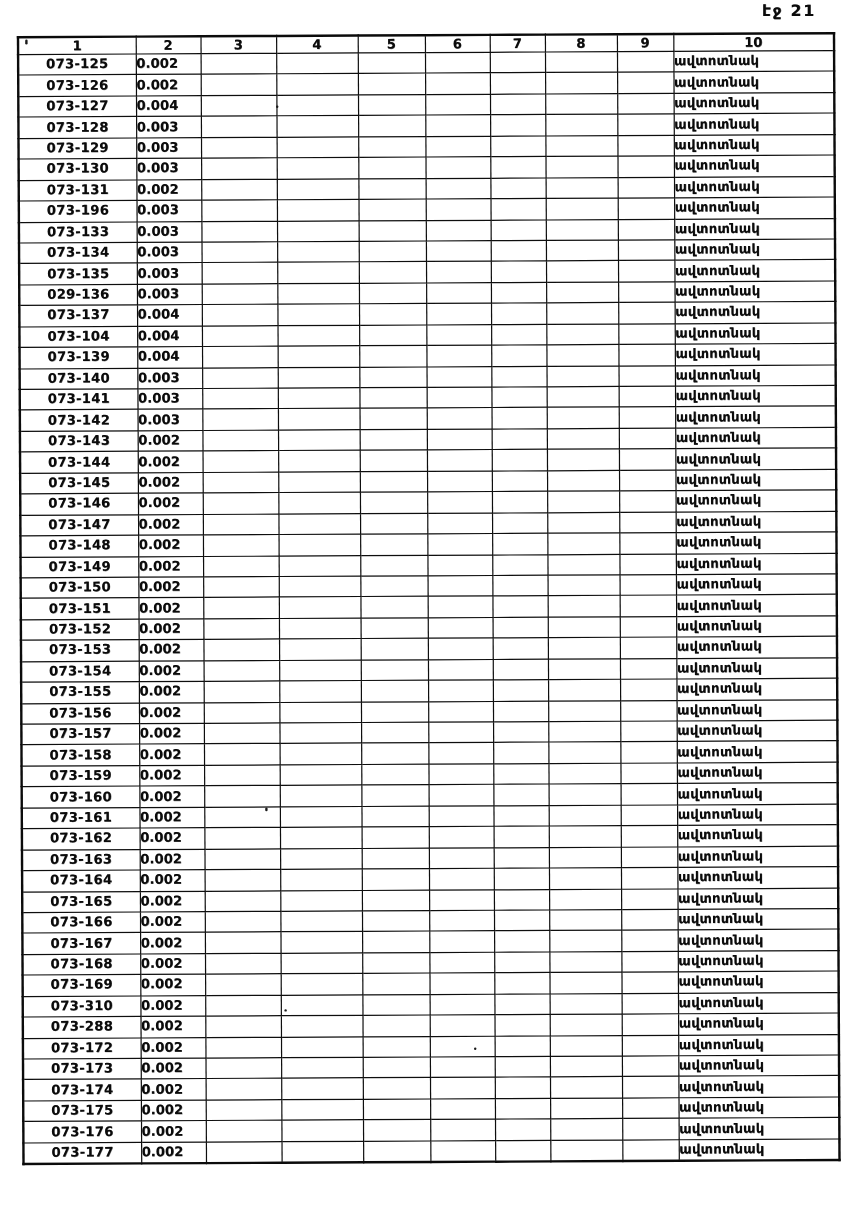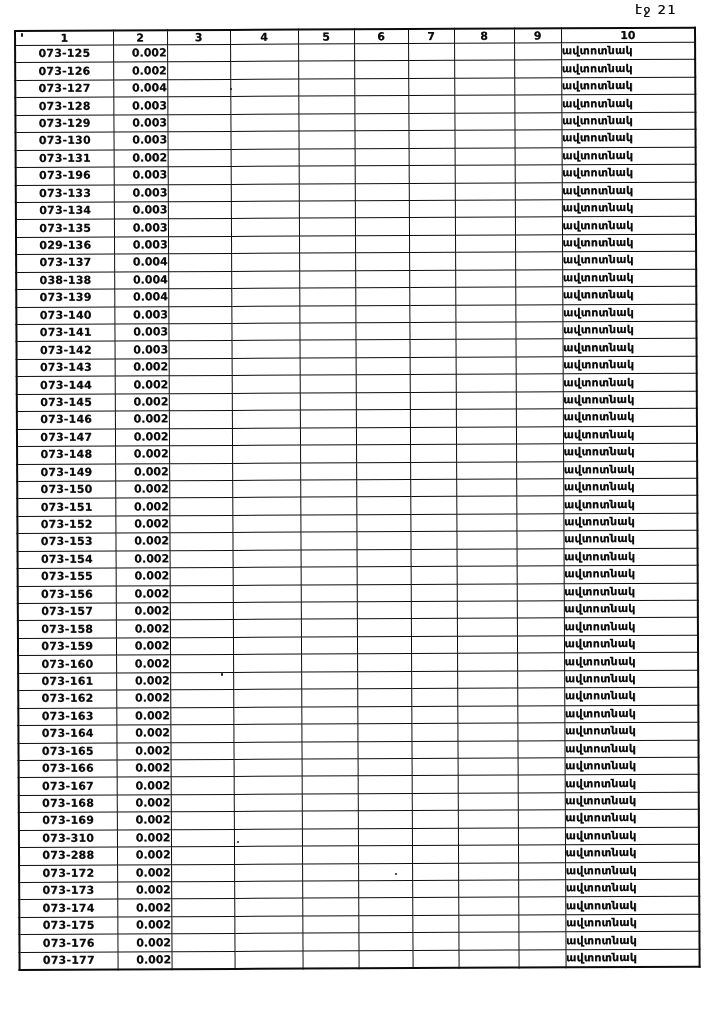--- a/index.html
+++ b/index.html
@@ -10,21 +10,21 @@
     background: #ffffff;
     position: relative;
     overflow: hidden;
     font-family: "DejaVu Sans", sans-serif;
     color: #0b0b0b;
   }
   .page-num {
     position: absolute;
     top: 2px; left: 635px;
     font-size: 13px;
-    font-weight: 400;
+    font-weight: 700;
     letter-spacing: 1.5px;
     text-shadow: 0.4px 0.4px 0 rgba(0,0,0,0.6);
     white-space: nowrap;
   }
   .grid-wrap {
     position: absolute;
     left: 14px; top: 30px;
     width: 680px;
     transform: rotate(-0.28deg);
     transform-origin: 0 0;
@@ -50,21 +50,21 @@
     text-shadow: 0.3px 0.3px 0 rgba(0,0,0,0.55);
   }
   table.grid td {
     height: 16.45px;
     font-size: 11px;
     font-weight: 700;
     line-height: 16px;
     text-shadow: 0.3px 0.3px 0 rgba(0,0,0,0.5);
   }
   td.c-id   { text-align: center; padding-left: 2px; letter-spacing: 0.2px; }
-  td.c-val  { text-align: right; }
+  td.c-val  { text-align: left; }
   td.c-note { text-align: left; padding-left: 3px; font-size: 11.5px; letter-spacing: 0.2px; }
   .speck {
     position: absolute;
     background: #1a1a1a;
     border-radius: 50%;
     width: 2px; height: 2px;
   }
 </style>
 </head>
 <body>
@@ -250,21 +250,21 @@
           <td></td>
           <td></td>
           <td></td>
           <td></td>
           <td></td>
           <td></td>
           <td></td>
           <td class="c-note">ավտոտնակ</td>
         </tr>
         <tr>
-          <td class="c-id">038-138</td>
+          <td class="c-id">073-104</td>
           <td class="c-val">0.004</td>
           <td></td>
           <td></td>
           <td></td>
           <td></td>
           <td></td>
           <td></td>
           <td></td>
           <td class="c-note">ավտոտնակ</td>
         </tr>

